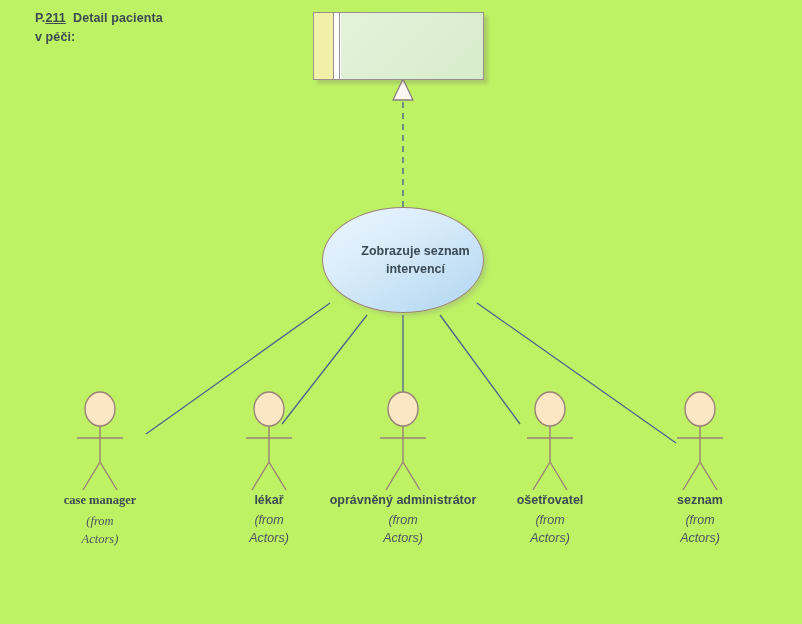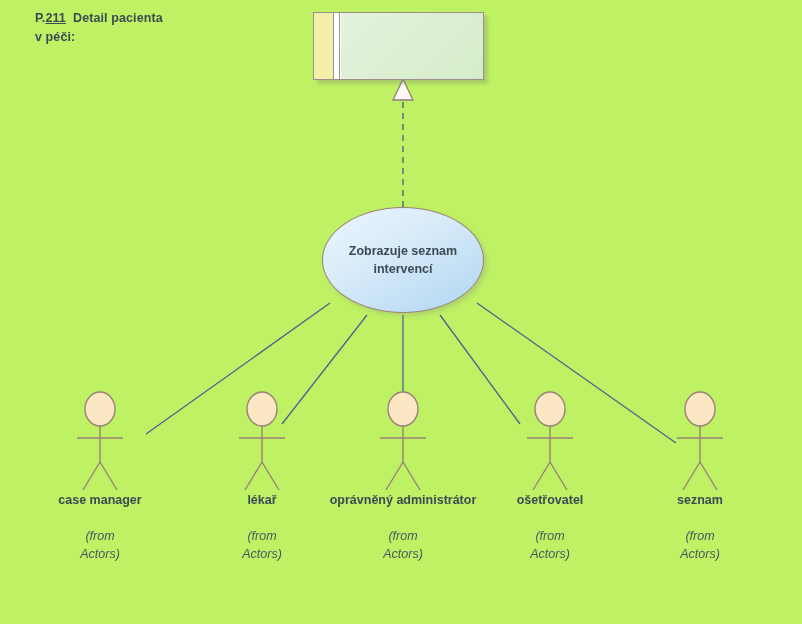--- a/index.html
+++ b/index.html
@@ -100,21 +100,21 @@
     top: 207px;
     width: 162px;
     height: 106px;
     border-radius: 50%;
     border: 1.4px solid #9b8177;
     box-sizing: border-box;
     background: linear-gradient(150deg, #eaf5fd 0%, #dcedfa 35%, #c3e0f5 72%, #aed6f2 100%);
     box-shadow: 3px 3px 4px rgba(140,140,140,0.30);
     display: flex;
     align-items: center;
-    justify-content: center;
+    justify-content: flex-end;
   }
   .usecase-label {
     font-size: 12.5px;
     font-weight: bold;
     color: #3b4a55;
     text-align: center;
     line-height: 1.45;
     width: 135px;
   }
 
@@ -135,21 +135,21 @@
     font-weight: bold;
     color: #3b4a55;
     white-space: nowrap;
     margin-top: -2px;
   }
   .actor-from {
     font-size: 12.5px;
     font-style: italic;
     color: #4a5560;
     line-height: 1.45;
-    margin-top: 20px;
+    margin-top: 4px;
   }
 </style>
 </head>
 <body>
 
 <div id="canvas">
 
   <svg id="edges" viewBox="0 0 802 624" xmlns="http://www.w3.org/2000/svg">
 
     <line x1="403" y1="207" x2="403" y2="100" stroke="#4f618f" stroke-width="1.4" stroke-dasharray="6,5"></line>
@@ -170,38 +170,38 @@
   <div class="note-text"><span>P.</span><span class="u">211</span>&nbsp;&nbsp;<span>Detail pacienta v péči:</span></div>
 
 
   <div class="usecase">
     <div class="usecase-label">
       <span>Zobrazuje seznam</span><br>
       <span>intervencí</span>
     </div>
   </div>
 
-  <div class="actor" style="left:100px; top:390px;">
+  <div class="actor" style="left:100px; top:390px;font-family:Liberation Serif, serif;">
     <div class="actor-fig">
       <svg width="160" height="105" viewBox="0 0 160 105" xmlns="http://www.w3.org/2000/svg">
         <ellipse cx="80" cy="19" rx="15" ry="17" fill="#fbe7c3" stroke="#9b8177" stroke-width="1.4"></ellipse>
         <line x1="57" y1="48" x2="103" y2="48" stroke="#9b8177" stroke-width="1.4"></line>
         <line x1="80" y1="36" x2="80" y2="72" stroke="#9b8177" stroke-width="1.4"></line>
         <line x1="80" y1="72" x2="63" y2="100" stroke="#9b8177" stroke-width="1.4"></line>
         <line x1="80" y1="72" x2="97" y2="100" stroke="#9b8177" stroke-width="1.4"></line>
       </svg>
     </div>
     <div class="actor-name">case manager</div>
     <div class="actor-from">
       <span>(from</span><br>
       <span>Actors)</span>
     </div>
   </div>
 
-  <div class="actor" style="left:262px; top:390px;">
+  <div class="actor" style="left:269px; top:390px;">
     <div class="actor-fig">
       <svg width="160" height="105" viewBox="0 0 160 105" xmlns="http://www.w3.org/2000/svg">
         <ellipse cx="80" cy="19" rx="15" ry="17" fill="#fbe7c3" stroke="#9b8177" stroke-width="1.4"></ellipse>
         <line x1="57" y1="48" x2="103" y2="48" stroke="#9b8177" stroke-width="1.4"></line>
         <line x1="80" y1="36" x2="80" y2="72" stroke="#9b8177" stroke-width="1.4"></line>
         <line x1="80" y1="72" x2="63" y2="100" stroke="#9b8177" stroke-width="1.4"></line>
         <line x1="80" y1="72" x2="97" y2="100" stroke="#9b8177" stroke-width="1.4"></line>
       </svg>
     </div>
     <div class="actor-name">lékař</div>

